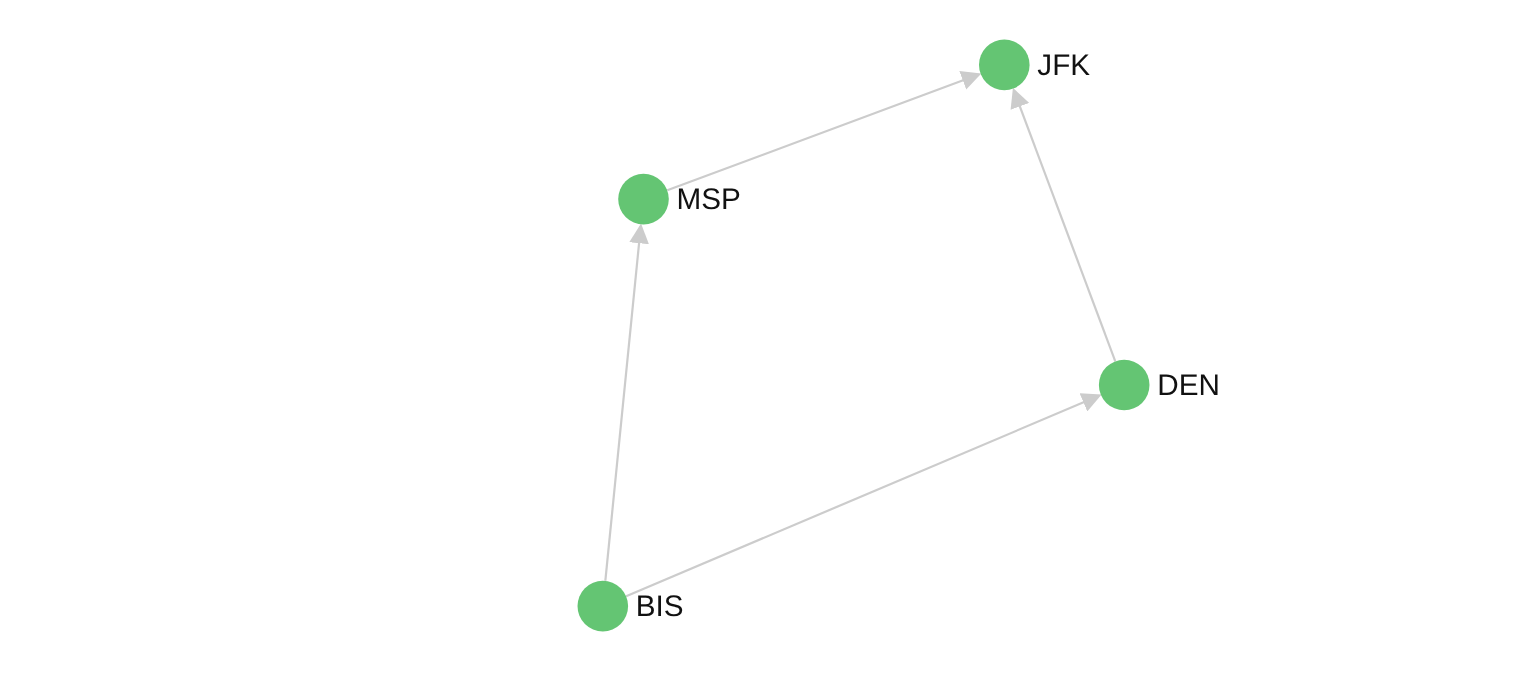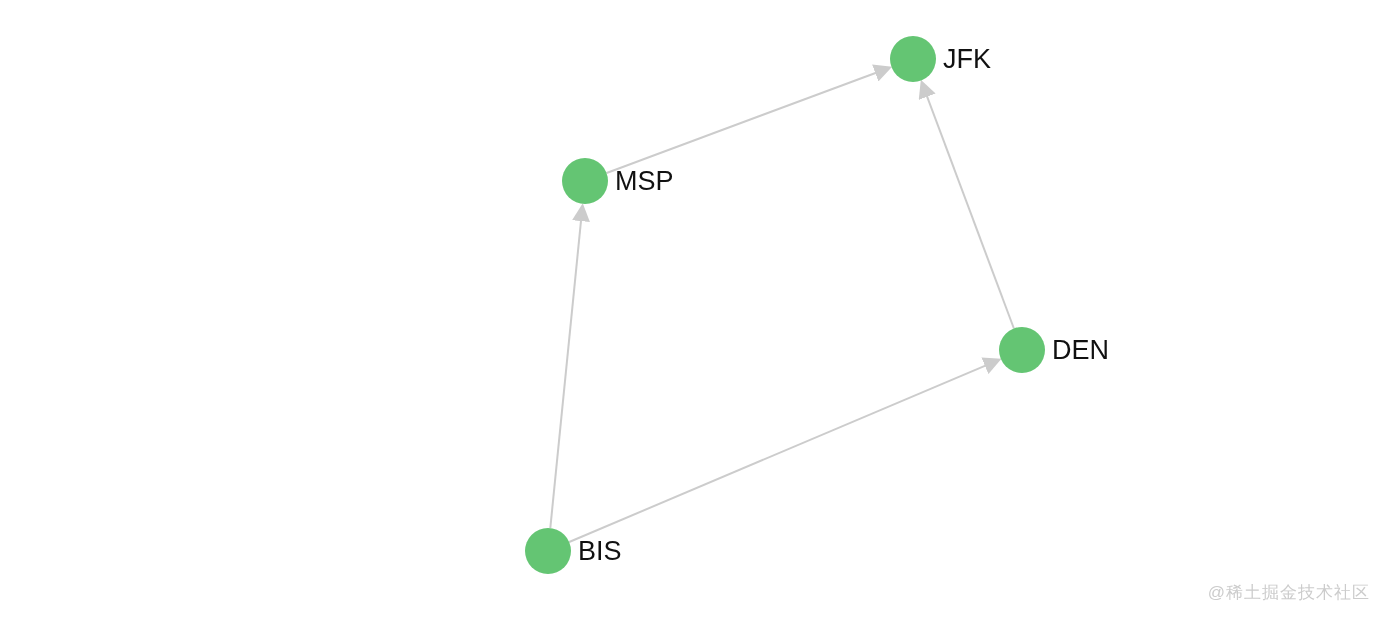--- a/index.html
+++ b/index.html
@@ -71,14 +71,13 @@
         <g>
           <circle cx="1022" cy="350" r="23" fill="#64c573" class="node-circle"></circle>
           <text x="1052" y="350" dominant-baseline="central" fill="#111111" font-size="27" class="node-label">DEN</text>
         </g>
         <g>
           <circle cx="548" cy="551" r="23" fill="#64c573" class="node-circle"></circle>
           <text x="578" y="551" dominant-baseline="central" fill="#111111" font-size="27" class="node-label">BIS</text>
         </g>
       </g>
   </svg>
-  <div class="watermark" style="color: rgb(204, 204, 204);">@稀土掘金技术社区</div>
 </div>
 
 </body></html>

